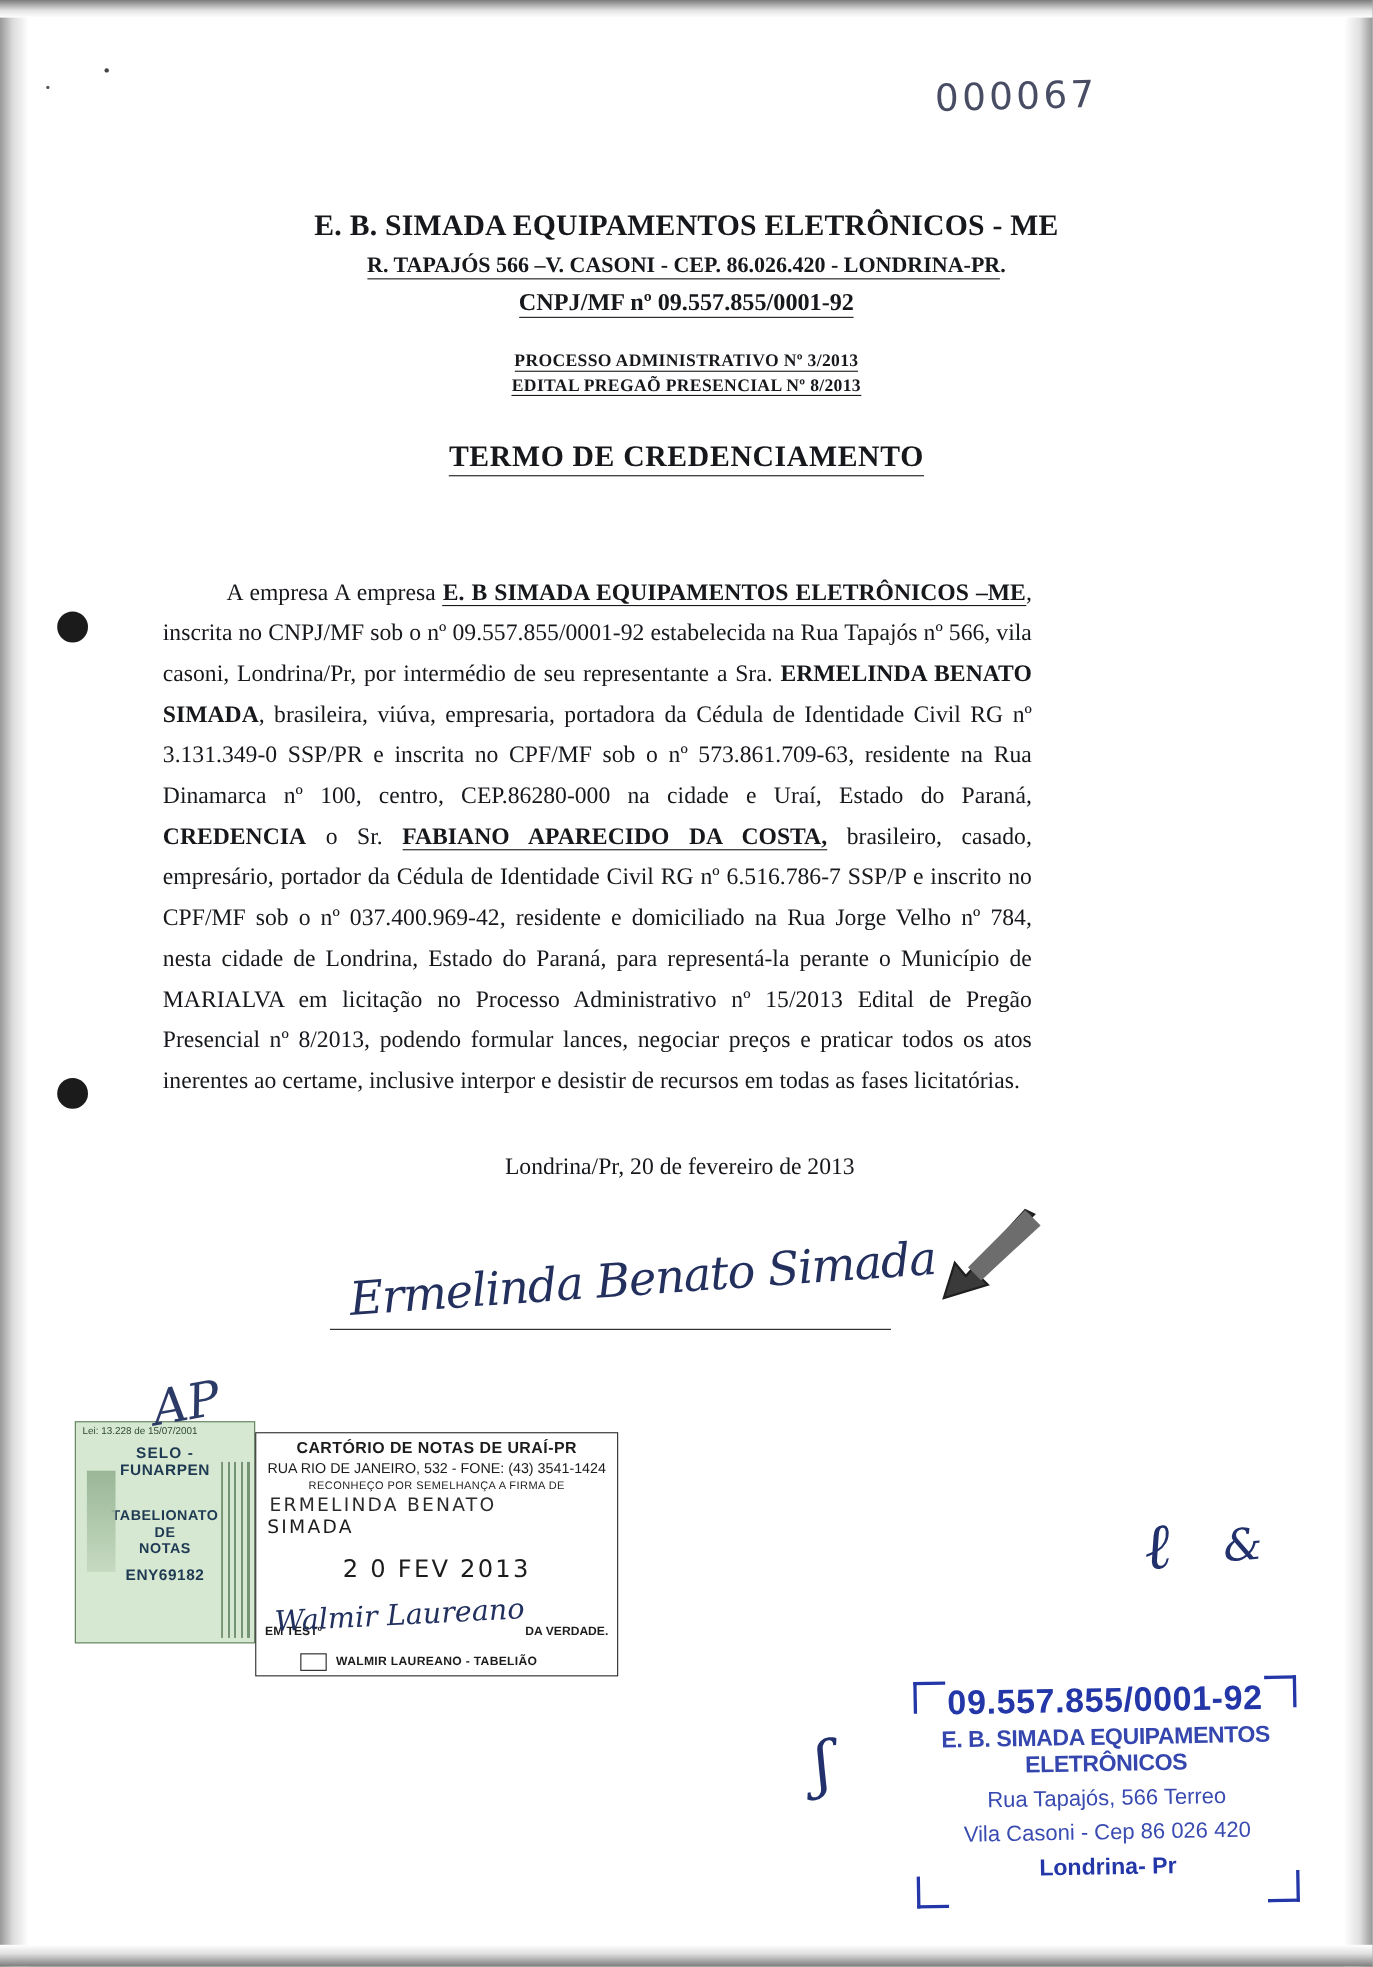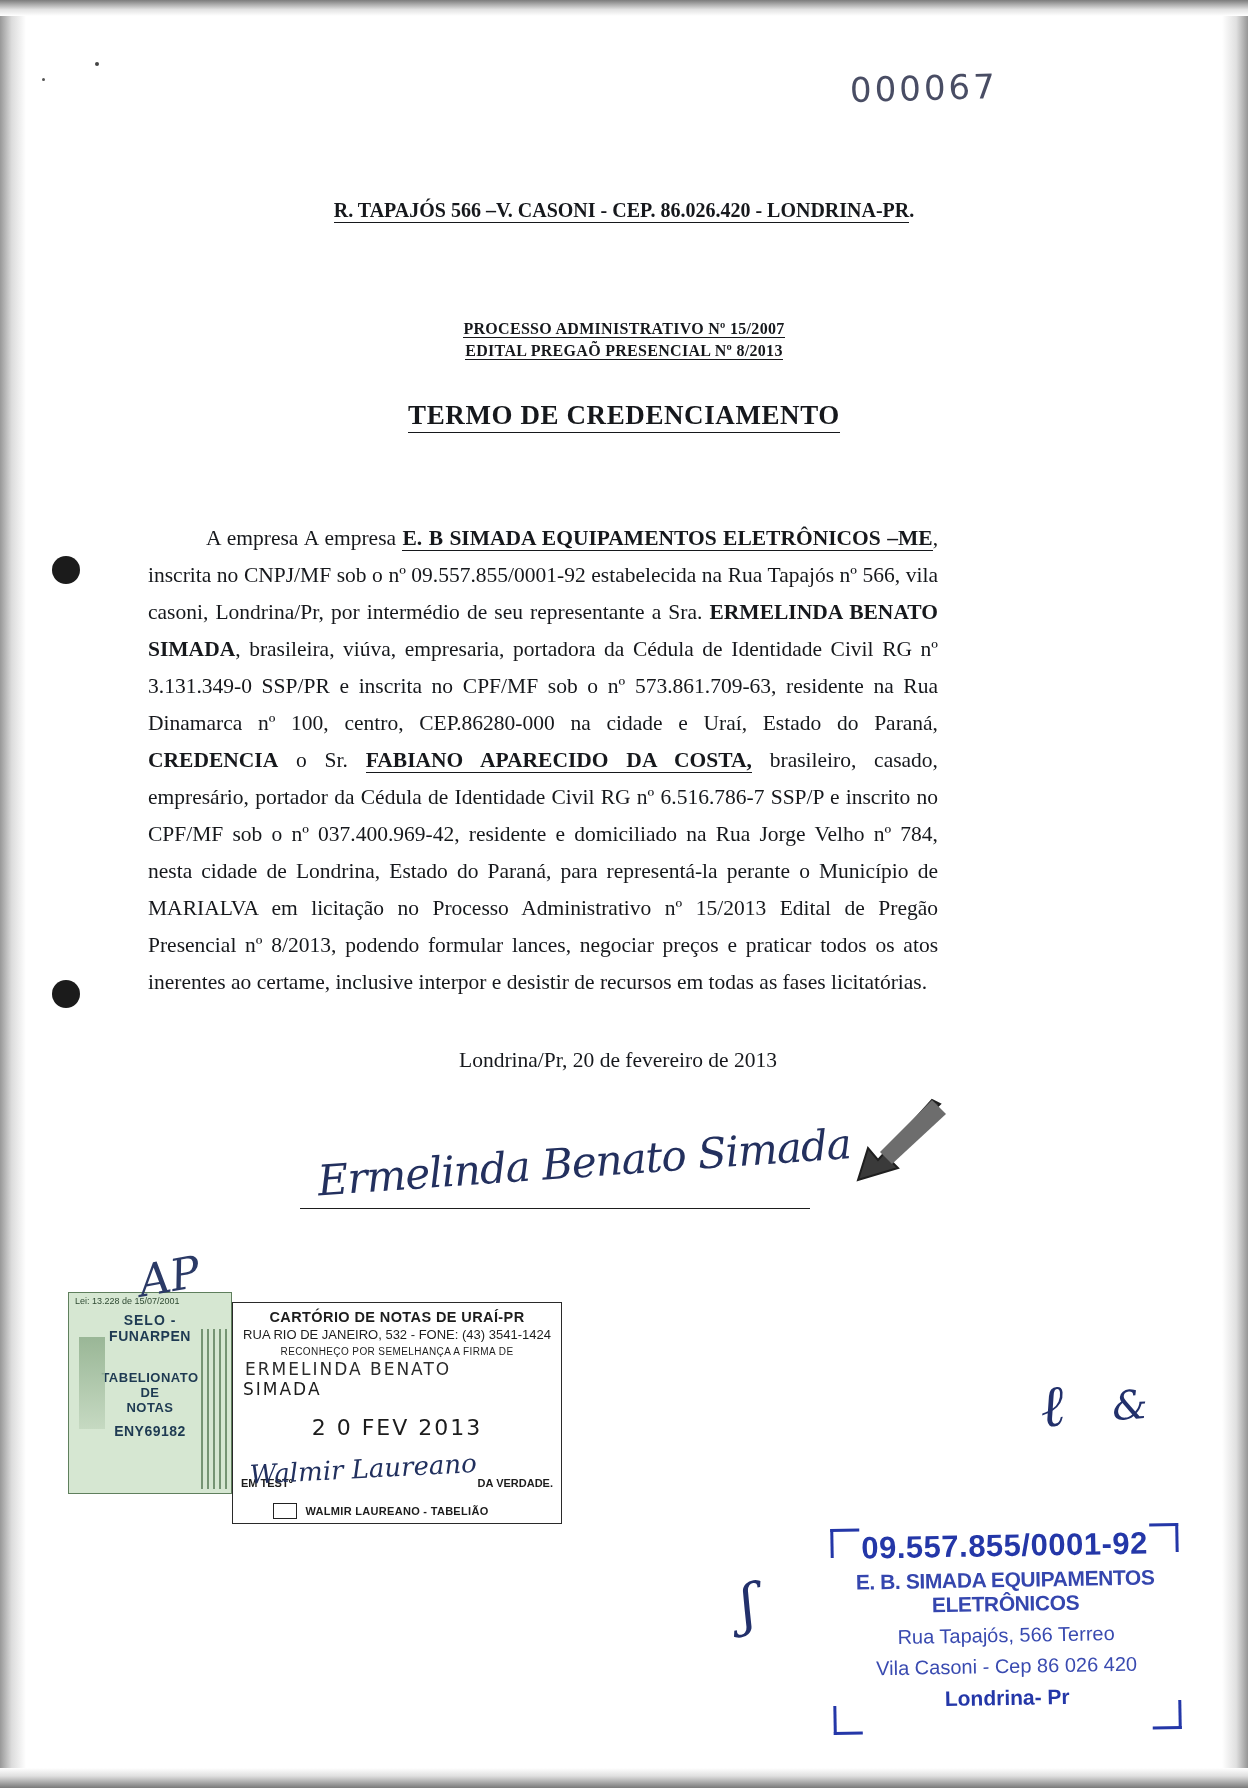--- a/index.html
+++ b/index.html
@@ -429,28 +429,32 @@
 
   <div class="speck-a"></div>
   <div class="speck-b"></div>
 
   <div class="page-number">000067</div>
 
   <div class="hole one"></div>
   <div class="hole two"></div>
 
   <header class="doc-head">
+    <div class="company-name">E. B. SIMADA EQUIPAMENTOS ELETRÔNICOS - ME</div>
     <div class="company-address">
       <span class="u">R. TAPAJÓS 566 –V. CASONI - CEP. 86.026.420 - LONDRINA-PR</span><span>.</span>
     </div>
+    <div class="company-cnpj">
+      <span class="u">CNPJ/MF nº 09.557.855/0001-92</span>
+    </div>
   </header>
 
   <div class="process-block">
     <div class="process-line">
-      <span class="u">PROCESSO ADMINISTRATIVO Nº 15/2007</span>
+      <span class="u">PROCESSO ADMINISTRATIVO Nº 3/2013</span>
     </div>
     <div class="process-line">
       <span class="u">EDITAL PREGAÕ PRESENCIAL Nº 8/2013</span>
     </div>
   </div>
 
   <div class="doc-title">
     <span class="u">TERMO DE  CREDENCIAMENTO</span>
   </div>
 

